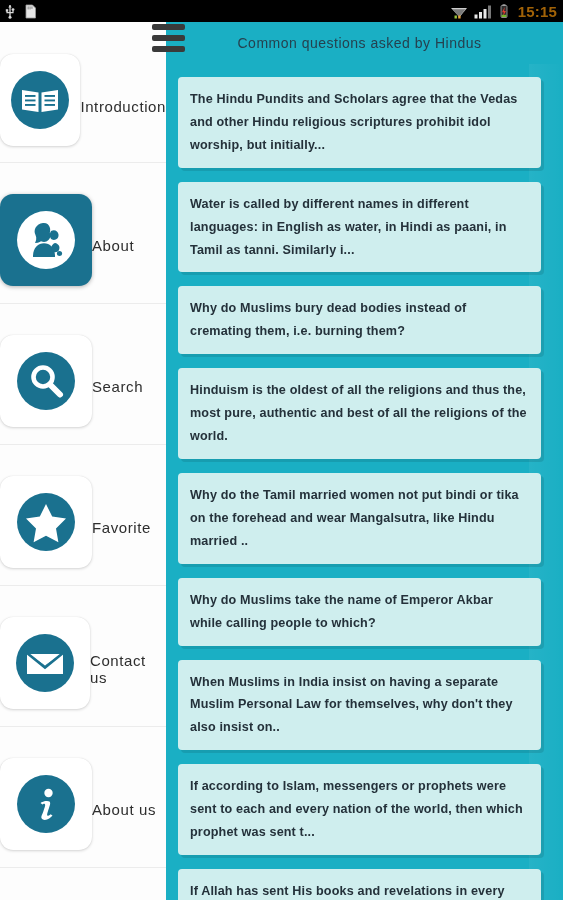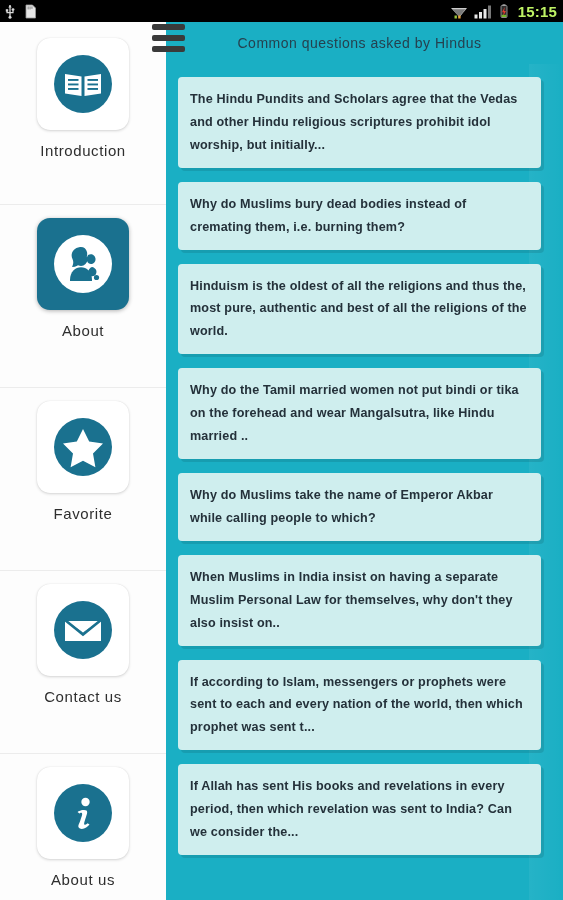--- a/index.html
+++ b/index.html
@@ -27,44 +27,44 @@
     height: 22px;
     background: #000000;
     display: flex;
     align-items: center;
     padding: 0 6px 0 4px;
     z-index: 50;
   }
   .sb-left { display: flex; align-items: center; gap: 8px; }
   .sb-right { display: flex; align-items: center; gap: 5px; margin-left: auto; }
   .sb-clock {
-    color: #bef264;
+    color: #a16207;
     font-size: 15px;
     font-weight: bold;
     letter-spacing: 0.2px;
     font-family: "Liberation Sans", sans-serif;
     margin-left: 3px;
   }
   .sb-icon { display: block; }
 
   
   .sidebar {
     position: absolute;
     top: 22px; left: 0;
     width: 166px;
     height: 878px;
     background: #fdfdfd;
     overflow: hidden;
     z-index: 20;
   }
   .nav-item {
     position: relative;
-    height: 183px;
-    display: flex;
-    flex-direction: column;
+    height: 141px;
+    display: flex;
+    flex-direction: row;
     align-items: center;
     justify-content: flex-start;
     padding-top: 13px;
     border-bottom: 1px solid #ececec;
   }
   .nav-item:first-child { padding-top: 16px; }
   .nav-tile {
     width: 92px;
     height: 92px;
     border-radius: 13px;
@@ -246,20 +246,30 @@
           <circle cx="29" cy="26.5" r="6.4" fill="#1a718f"></circle>
           <path d="M18 47 C18 38.5 23.4 34.2 29 34.2 C34.6 34.2 40 38.5 40 47 L40 48 L18 48 Z" fill="#1a718f"></path>
           <path d="M36 22 C39.5 20 43 22 43.5 25.5 C44 29.5 40 32 37 30.5 C34.5 29.2 34 25 36 22 Z" fill="#1a718f"></path>
           <path d="M40 34 C43.5 34.5 45.5 38 44 41 C42.8 43.6 39 44 37 42 C35 40 36.5 35 40 34 Z" fill="#1a718f"></path>
           <circle cx="44.5" cy="44.5" r="2.6" fill="#1a718f"></circle>
         </svg>
       </div>
       <div class="nav-label">About</div>
     </div>
 
+    <div class="nav-item">
+      <div class="nav-tile">
+        <svg width="62" height="62" viewBox="0 0 62 62">
+          <circle cx="31" cy="31" r="29" fill="#1a718f"></circle>
+          <circle cx="28" cy="27" r="9.5" fill="none" stroke="#ffffff" stroke-width="4.6"></circle>
+          <path d="M35 34.5 L45 44.5" stroke="#ffffff" stroke-width="6" stroke-linecap="round"></path>
+        </svg>
+      </div>
+      <div class="nav-label">Search</div>
+    </div>
 
     <div class="nav-item">
       <div class="nav-tile">
         <svg width="62" height="62" viewBox="0 0 62 62">
           <circle cx="31" cy="31" r="29" fill="#1a718f"></circle>
           <path d="M31 13 L37.2 25.6 L51 27.6 L41 37.4 L43.4 51.2 L31 44.7 L18.6 51.2 L21 37.4 L11 27.6 L24.8 25.6 Z" fill="#ffffff"></path>
         </svg>
       </div>
       <div class="nav-label">Favorite</div>
     </div>
@@ -291,20 +301,23 @@
   </div>
 
   <div class="content">
     <div class="topbar">
       <div class="topbar-title">Common questions asked by Hindus</div>
     </div>
 
     <div class="qlist">
       <div class="qcard">
         <div class="qtext">The Hindu Pundits and Scholars agree that the Vedas and other Hindu religious scriptures prohibit idol worship,  but initially...</div>
+      </div>
+      <div class="qcard">
+        <div class="qtext">Water is called by different names in different languages: in English as water,  in Hindi as paani, in Tamil as tanni. Similarly i...</div>
       </div>
       <div class="qcard">
         <div class="qtext">Why do Muslims bury dead bodies instead of cremating them, i.e. burning them?</div>
       </div>
       <div class="qcard">
         <div class="qtext">Hinduism is the oldest  of all the religions and thus the, most pure,  authentic and best  of all the religions of the world.</div>
       </div>
       <div class="qcard">
         <div class="qtext">Why do the Tamil married  women  not put bindi or tika on the forehead and wear Mangalsutra, like Hindu married ..</div>
       </div>

